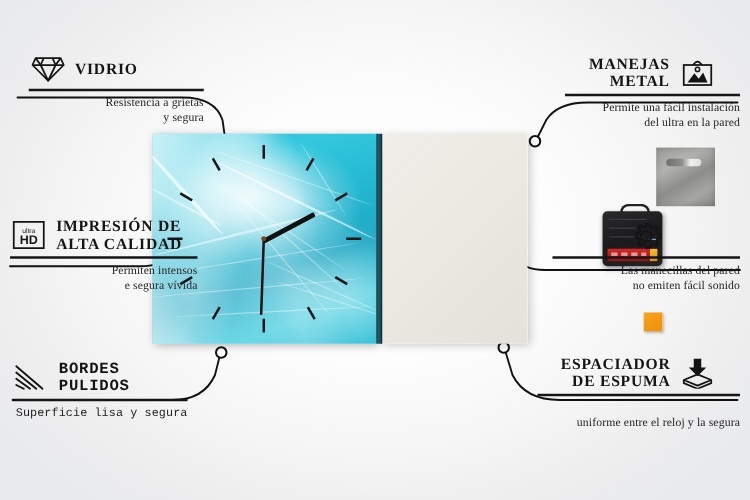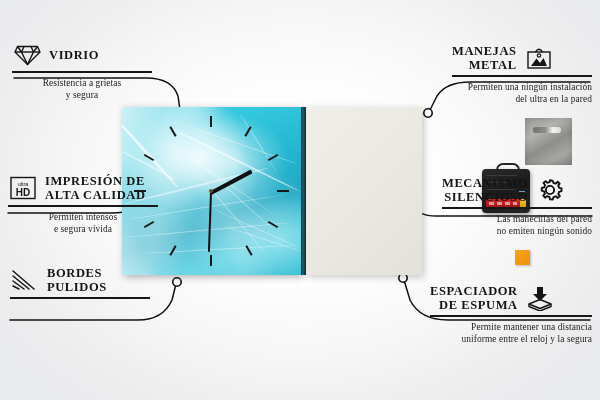--- a/index.html
+++ b/index.html
@@ -96,22 +96,22 @@
     text-transform:uppercase;
   }
   .co-title .l2{display:block;}
   .rule{height:1.6px;background:#161616;margin-top:3px;}
   .co-desc{
     font-size:9.4px;color:#232323;line-height:1.32;margin-top:4px;
     letter-spacing:.1px;
   }
   .left .co-head{justify-content:flex-start;}
   .left .co-title{text-align:left;}
-  .left .co-desc{text-align:center;}
-  .right .co-head{justify-content:flex-start;}
+  .left .co-desc{text-align:right;}
+  .right .co-head{justify-content:center;}
   .right .co-title{text-align:right;}
   .right .co-desc{text-align:right;}
   .ico{flex:0 0 auto;width:30px;height:26px;display:flex;align-items:center;justify-content:center;}
   .ico svg{display:block;}
   
   #wires{position:absolute;left:0;top:0;width:600px;height:400px;pointer-events:none;}
 </style>
 </head>
 <body>
 
@@ -194,21 +194,21 @@
           <div class="batt-strip" style="left:19px;width:5px;"></div>
           <div class="batt-strip" style="left:27px;width:4px;"></div>
           <div class="batt-cap"></div>
         </div>
       </div>
 
       <div class="spacer"></div>
     </div>
   </div>
 
-  <div class="callout left" style="left:12px;top:42px;width:140px;">
+  <div class="callout left" style="left:23px;top:42px;width:140px;">
     <div class="co-head">
       <span class="ico">
         <svg width="29" height="24" viewBox="0 0 29 24">
           <g fill="none" stroke="#141414" stroke-width="1.4" stroke-linejoin="round">
             <path d="M4.5,3.5 H24.5 L27,9 L14.5,21.5 L2,9 Z"></path>
             <path d="M2,9 H27"></path>
             <path d="M4.5,3.5 L8.5,9 L14.5,21.5 L20.5,9 L24.5,3.5"></path>
             <path d="M8.5,9 L11,3.5 M20.5,9 L18,3.5"></path>
           </g>
         </svg>
@@ -238,98 +238,97 @@
         <span class="l2">ALTA CALIDAD</span>
       </span>
     </div>
     <div class="rule" style="width:150px;"></div>
     <div class="co-desc">
       <span>Permiten intensos</span><br>
       <span>e segura vívida</span>
     </div>
   </div>
 
-  <div class="callout left" style="left:10px;top:266px;width:140px;">
+  <div class="callout left" style="left:10px;top:288px;width:140px;font-family:Liberation Mono, monospace;">
     <div class="co-head">
       <span class="ico">
         <svg width="30" height="24" viewBox="0 0 30 24">
           <g stroke="#141414" stroke-width="1.5" stroke-linecap="round">
             <line x1="3" y1="3" x2="24" y2="21"></line>
             <line x1="3" y1="8" x2="19" y2="21"></line>
             <line x1="3" y1="13" x2="14" y2="21"></line>
             <line x1="3" y1="18" x2="9" y2="21"></line>
           </g>
         </svg>
       </span>
       <span class="co-title">
         <span>BORDES</span>
         <span class="l2">PULIDOS</span>
       </span>
     </div>
     <div class="rule" style="width:140px;"></div>
+    <div class="co-desc">
+      <span>Superficie lisa y segura</span>
+    </div>
   </div>
 
   <div class="callout right" style="left:452px;top:44px;width:140px;">
     <div class="co-head">
       <span class="co-title">
         <span>MANEJAS</span>
         <span class="l2">METAL</span>
       </span>
       <span class="ico">
         <svg width="30" height="26" viewBox="0 0 30 26">
           <rect x="4" y="7" width="22" height="16" fill="none" stroke="#141414" stroke-width="1.4"></rect>
           <path d="M7,21 L12.5,13.5 L16,18 L19.5,13 L23,21 Z" fill="#141414"></path>
           <circle cx="15" cy="10.5" r="1.7" fill="none" stroke="#141414" stroke-width="1.2"></circle>
           <path d="M11.5,7 Q15,1.5 18.5,7" fill="none" stroke="#141414" stroke-width="1.4"></path>
         </svg>
       </span>
     </div>
     <div class="rule" style="width:140px;"></div>
     <div class="co-desc">
-      <span>Permiten una ningún instalación</span><br>
+      <span>Permite una fácil instalación</span><br>
       <span>del ultra en la pared</span>
     </div>
   </div>
 
   <div class="callout right" style="left:442px;top:176px;width:150px;">
     <div class="co-head">
-      <span class="co-title">
-        <span>MECANISMO</span>
-        <span class="l2">SILENCIOSO</span>
-      </span>
       <span class="ico">
         <svg width="28" height="26" viewBox="0 0 28 26">
           <g fill="none" stroke="#141414" stroke-width="1.9" stroke-linejoin="round">
             <path d="M14,3.2 l2.6,.5 .9,2.3 2.4,.5 1.8,-1.7 2.0,1.9 -1.5,1.9 1.0,2.2 2.4,.6 -.1,2.7 -2.4,.7 -.8,2.3 1.6,2.0 -2.1,1.8 -1.9,-1.6 -2.4,.8 -.7,2.4 -2.7,-.1 -.7,-2.4 -2.3,-.9 -2.0,1.6 -1.8,-2.1 1.6,-1.9 -.8,-2.3 -2.4,-.7 .1,-2.7 2.4,-.7 .9,-2.3 -1.6,-2.0 2.1,-1.8 1.9,1.6 2.3,-.9 Z"></path>
             <circle cx="14" cy="13" r="4.1"></circle>
           </g>
         </svg>
       </span>
     </div>
     <div class="rule" style="width:150px;"></div>
     <div class="co-desc">
       <span>Las manecillas del pared</span><br>
-      <span>no emiten ningún sonido</span>
+      <span>no emiten fácil sonido</span>
     </div>
   </div>
 
   <div class="callout right" style="left:430px;top:284px;width:162px;">
     <div class="co-head">
       <span class="co-title">
         <span>ESPACIADOR</span>
         <span class="l2">DE ESPUMA</span>
       </span>
       <span class="ico">
         <svg width="30" height="26" viewBox="0 0 30 26">
           <path d="M12,2 h6 v7 h4 l-7,7 -7,-7 h4 Z" fill="#141414"></path>
           <path d="M15,14.5 L26,19 L15,23.5 L4,19 Z" fill="none" stroke="#141414" stroke-width="1.4" stroke-linejoin="round"></path>
           <path d="M4,19 v2.5 L15,26 L26,21.5 V19" fill="none" stroke="#141414" stroke-width="1.4" stroke-linejoin="round"></path>
         </svg>
       </span>
     </div>
     <div class="rule" style="width:162px;"></div>
     <div class="co-desc">
-      <span>Permite mantener una distancia</span><br>
+      <br>
       <span>uniforme entre el reloj y la segura</span>
     </div>
   </div>
 
 </div>
 
 </body></html>

